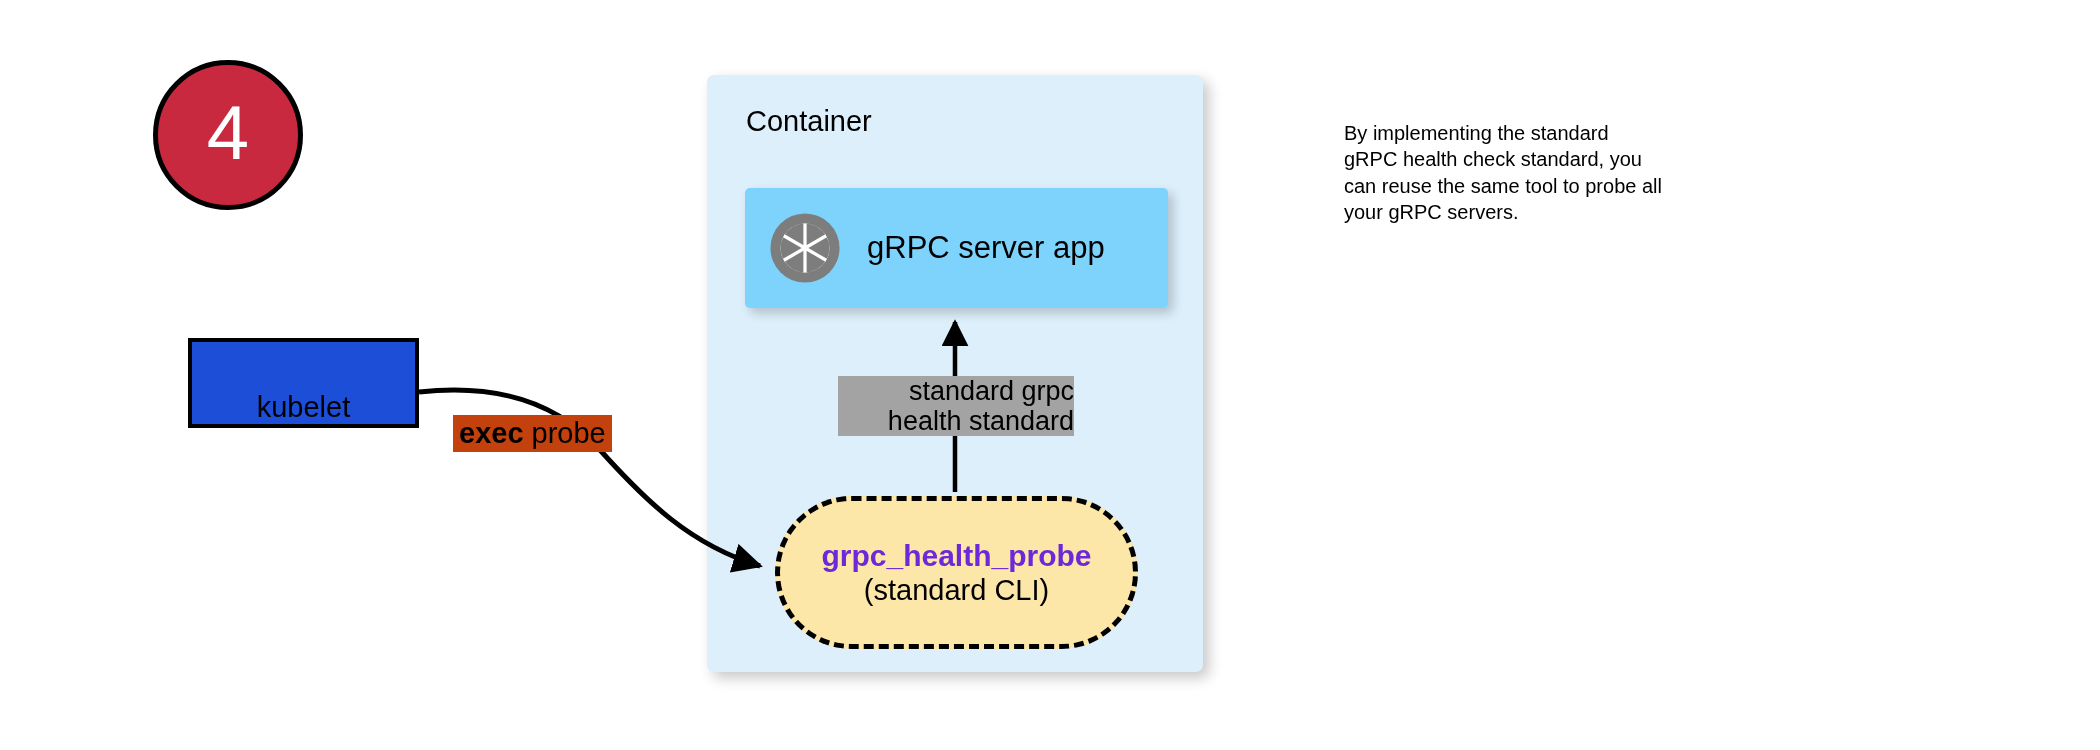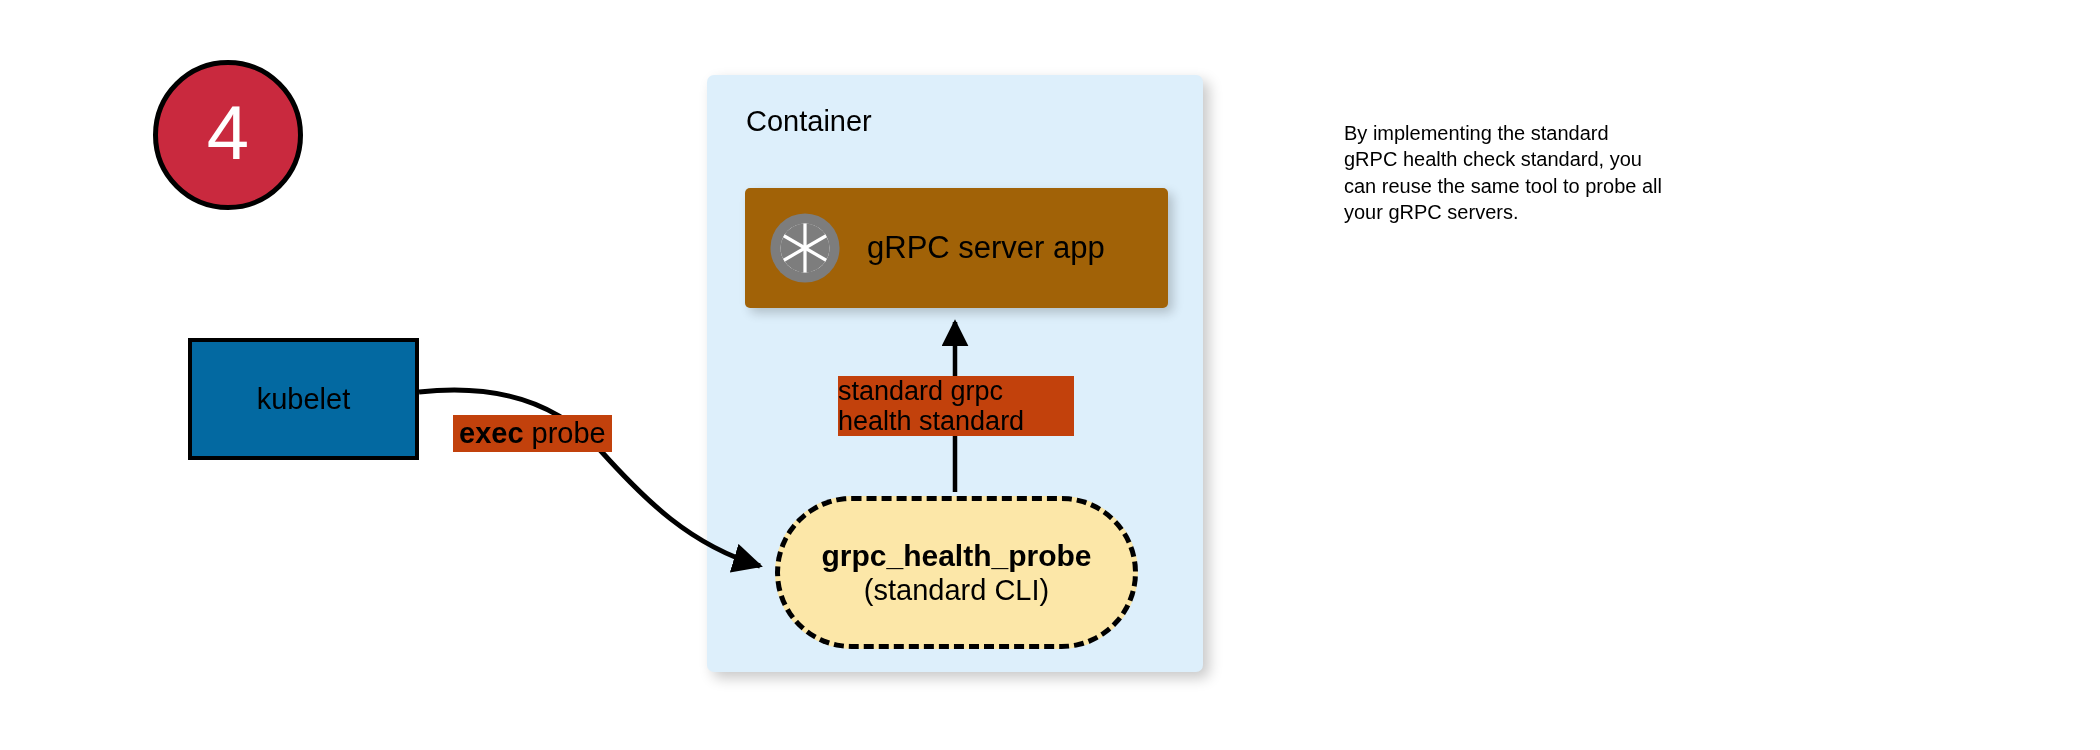--- a/index.html
+++ b/index.html
@@ -65,21 +65,21 @@
     white-space: nowrap;
   }
 
   
   .server-card {
     position: absolute;
     left: 745px;
     top: 188px;
     width: 423px;
     height: 120px;
-    background: #a16207;
+    background: #7dd3fc;
     border-radius: 5px;
     box-shadow: 5px 5px 11px rgba(0,0,0,0.20);
     display: flex;
     align-items: center;
     padding-left: 24px;
     box-sizing: border-box;
   }
   .aperture-icon {
     width: 72px;
     height: 72px;
@@ -103,25 +103,25 @@
     overflow: visible;
     pointer-events: none;
   }
 
   
   .protocol-label {
     position: absolute;
     left: 838px;
     top: 376px;
     width: 236px;
-    text-align: left;
+    text-align: right;
     font-size: 27px;
     line-height: 1.12;
     color: #000000;
-    background: #c2410c;
+    background: #a3a3a3;
   }
   .protocol-label span { display: block; }
 
   
   .probe-pill {
     position: absolute;
     left: 775px;
     top: 496px;
     width: 363px;
     height: 153px;
@@ -130,43 +130,43 @@
     border-radius: 78px;
     box-sizing: border-box;
     display: flex;
     flex-direction: column;
     align-items: center;
     justify-content: center;
   }
   .probe-title {
     font-size: 30px;
     font-weight: bold;
-    color: #000000;
+    color: #6d28d9;
     line-height: 1.18;
     white-space: nowrap;
   }
   .probe-sub {
     font-size: 29px;
     color: #000000;
     line-height: 1.18;
     white-space: nowrap;
   }
 
   
   .kubelet-box {
     position: absolute;
     left: 188px;
     top: 338px;
     width: 231px;
-    height: 122px;
-    background: #0369a1;
+    height: 90px;
+    background: #1d4ed8;
     border: 4px solid #000000;
     box-sizing: border-box;
     display: flex;
-    align-items: center;
+    align-items: flex-end;
     justify-content: center;
   }
   .kubelet-label {
     font-size: 29px;
     color: #000000;
   }
 
   
   .exec-label {
     position: absolute;

